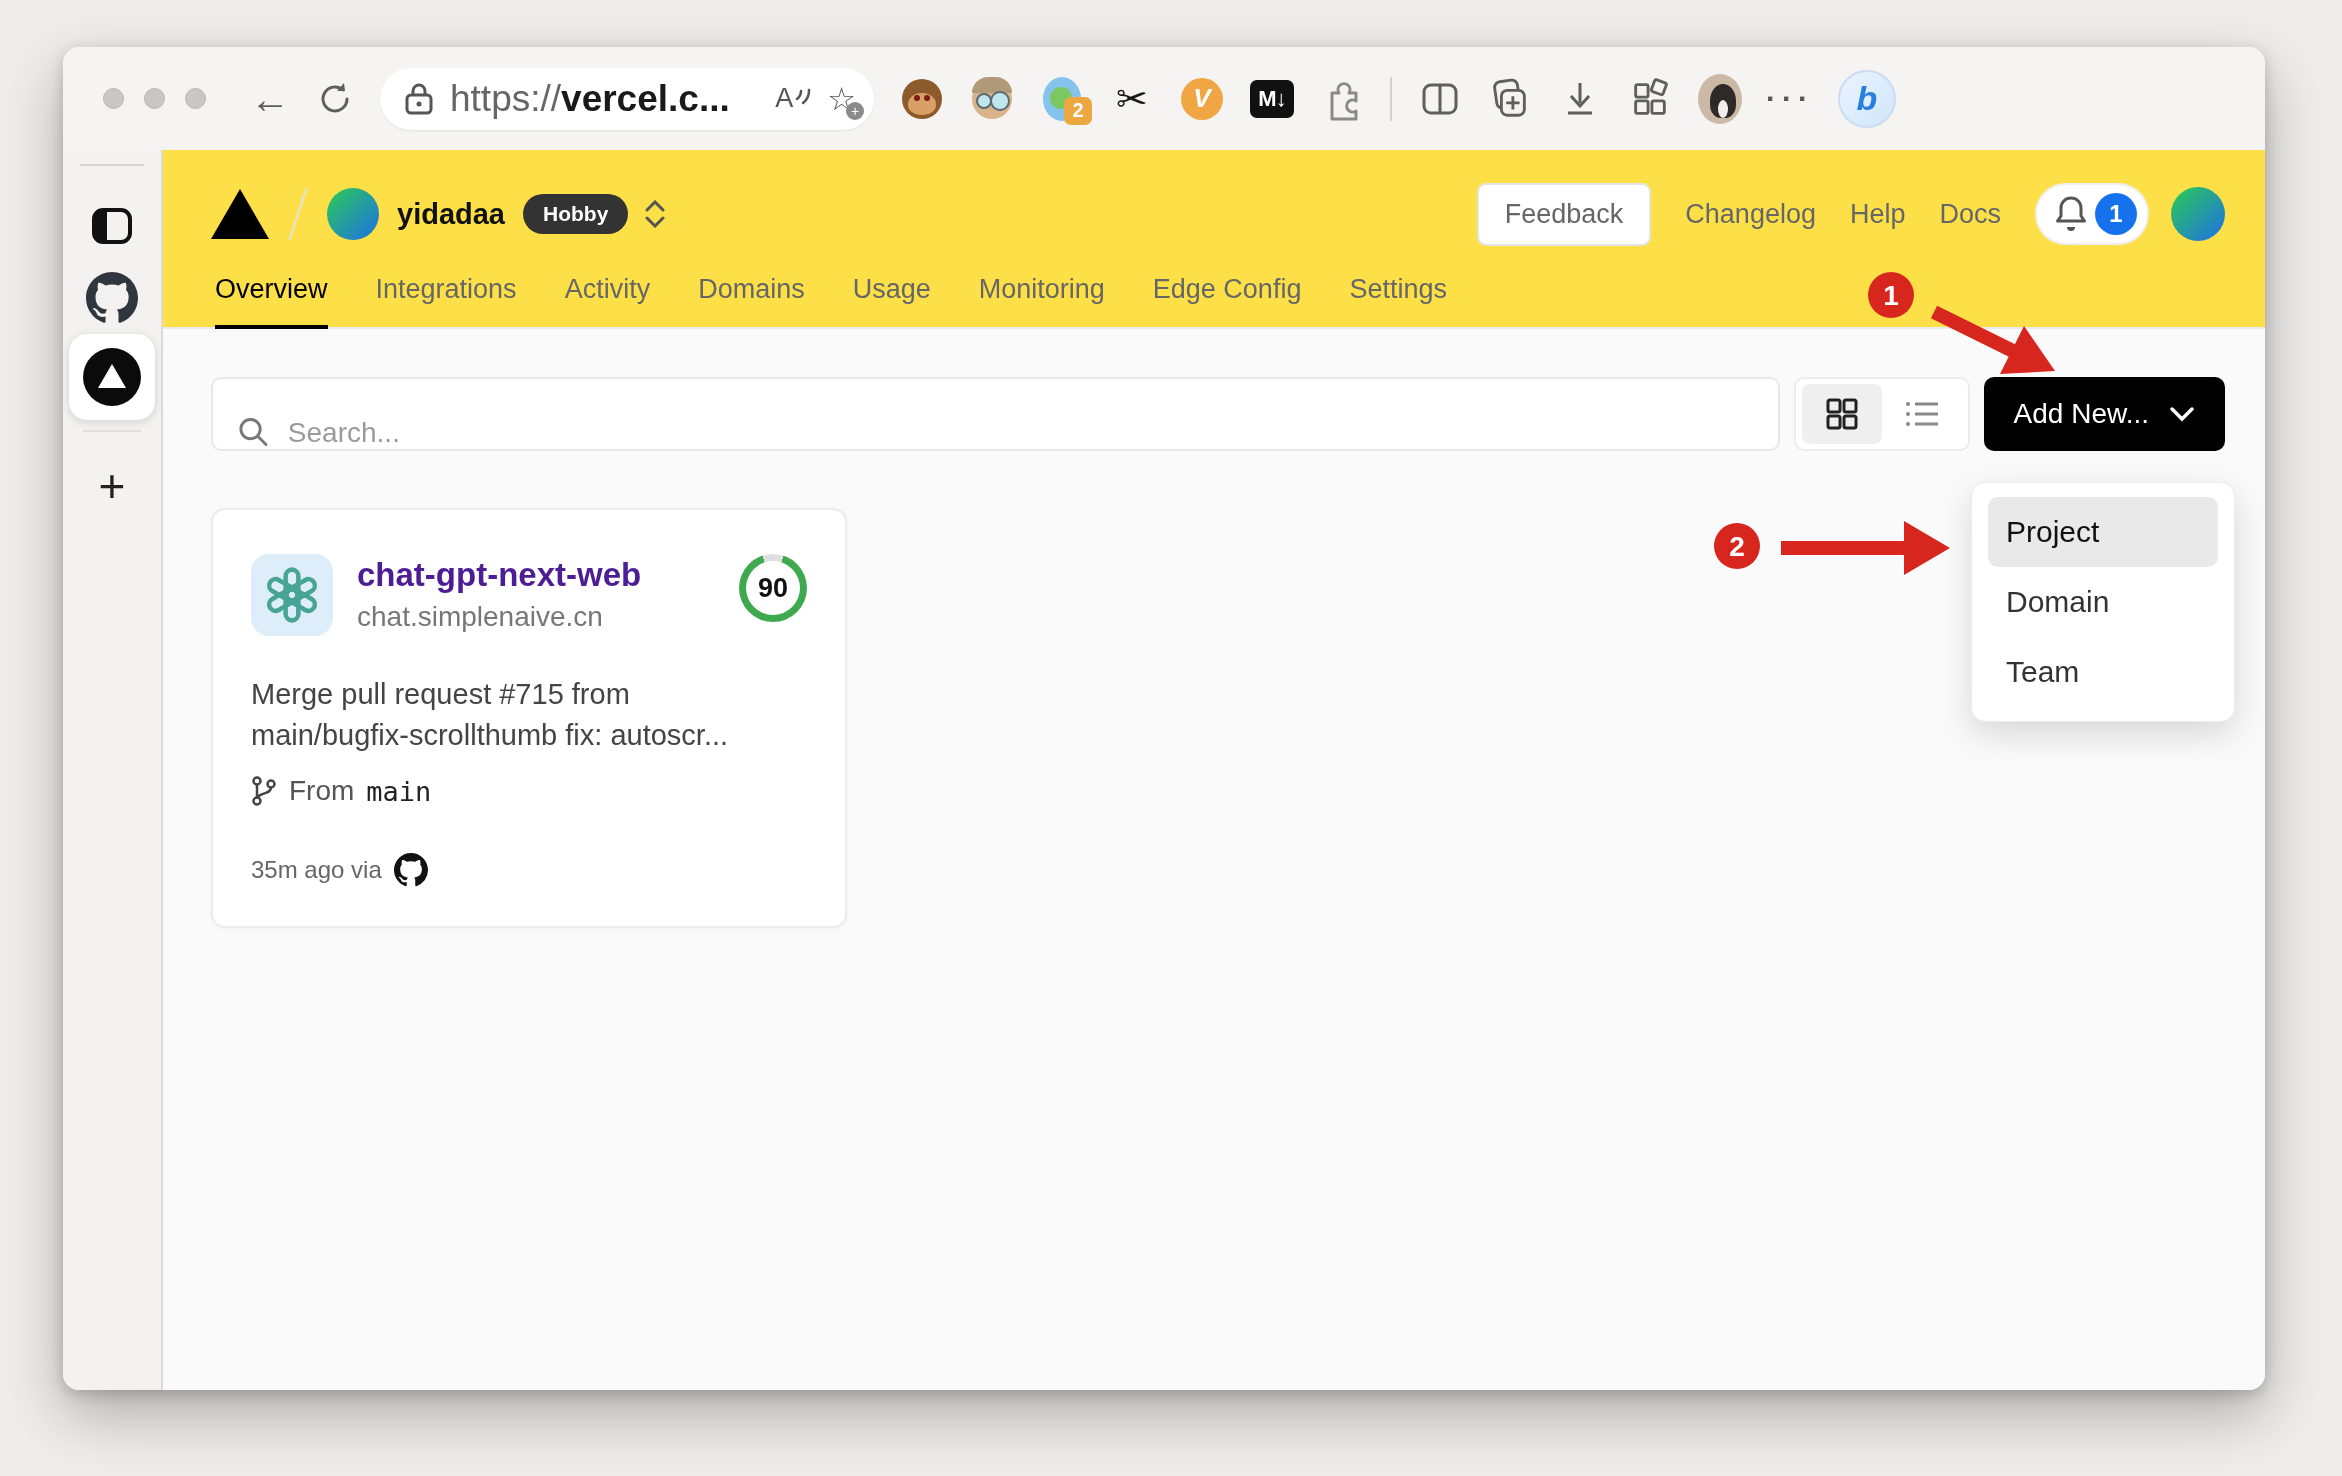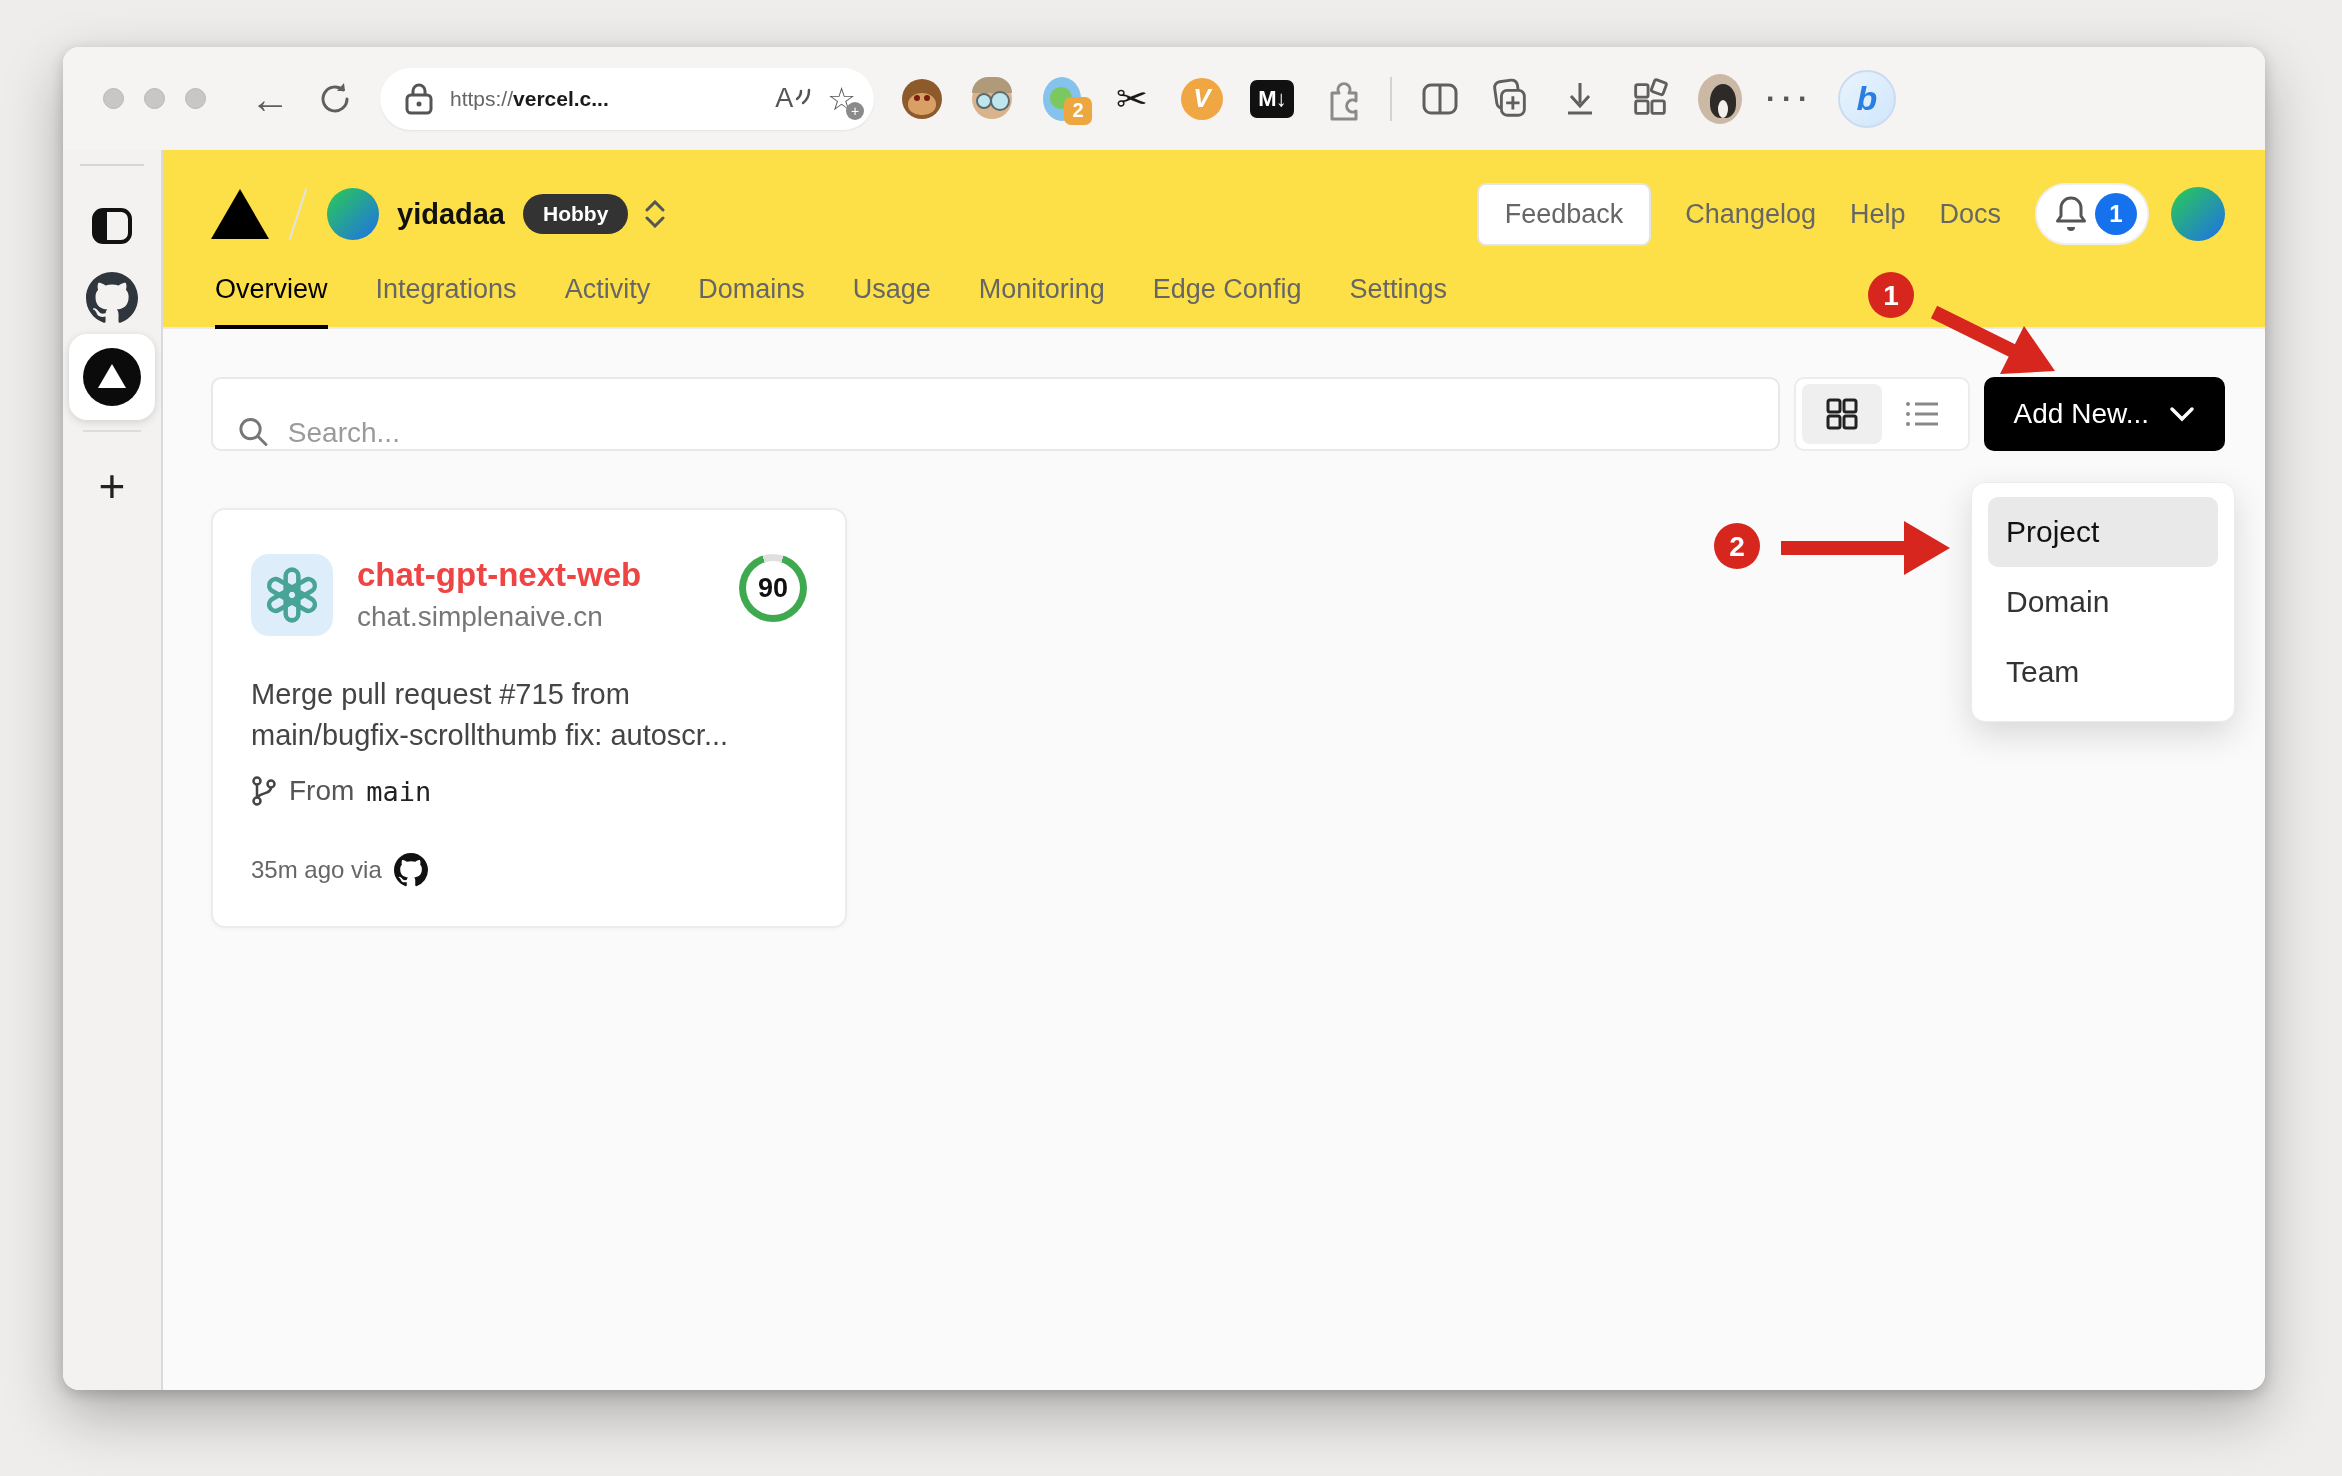--- a/index.html
+++ b/index.html
@@ -10,21 +10,21 @@
     border-radius:16px; background:#f6f4f3; box-shadow:0 24px 60px rgba(0,0,0,.28), 0 4px 14px rgba(0,0,0,.18);
     overflow:hidden; display:flex; flex-direction:column; }
 
   
   .toolbar { height:103px; flex:0 0 103px; display:flex; align-items:center; padding:0 28px 0 40px; gap:26px; background:#f6f4f3; }
   .lights { display:flex; gap:20px; margin-right:18px; }
   .light { width:21px; height:21px; border-radius:50%; background:#c9c7c5; border:1px solid #b9b7b5; }
   .navbtn { font-size:40px; color:#5f5f5f; line-height:1; display:flex; align-items:center; }
   .urlbar { width:494px; height:62px; background:#fff; border-radius:31px; display:flex; align-items:center;
     padding:0 18px 0 24px; gap:16px; box-shadow:0 1px 2px rgba(0,0,0,.08); }
-  .urltext { font-size:21px; color:#666; white-space:nowrap; flex:1; }
+  .urltext { font-size:37px; color:#666; white-space:nowrap; flex:1; }
   .urltext b { color:#1a1a1a; font-weight:700; }
   .readaloud { display:flex; align-items:flex-start; color:#555; font-size:27px; gap:2px; }
   .star { position:relative; font-size:32px; color:#555; }
   .starbadge { position:absolute; right:-8px; bottom:-2px; width:18px; height:18px; border-radius:50%;
     background:#8a8a8a; color:#fff; font-size:14px; display:flex; align-items:center; justify-content:center; }
   .ext { width:44px; height:44px; display:flex; align-items:center; justify-content:center; position:relative; }
   .monkey { width:40px; height:40px; border-radius:50%; background:#8c5a2b; position:relative; }
   .monkey::after { content:""; position:absolute; left:6px; top:14px; width:28px; height:22px; border-radius:50% 50% 45% 45%; background:#d9a066; }
   .monkey::before { content:""; position:absolute; left:12px; top:16px; width:6px; height:6px; border-radius:50%; background:#7a1d12; box-shadow:10px 0 0 #7a1d12; z-index:1; }
   .granny { width:40px; height:40px; border-radius:50%; background:#d9b38c; position:relative; }
@@ -92,21 +92,21 @@
   .seg { width:80px; height:60px; display:flex; align-items:center; justify-content:center; border-radius:8px; }
   .seg.active { background:#efefef; }
   .addnew-btn { height:74px; background:#000; color:#fff; border:none; border-radius:10px; font-size:28px; font-weight:500;
     display:flex; align-items:center; gap:20px; padding:0 30px; font-family:inherit; }
 
   
   .card { position:absolute; left:48px; top:179px; width:636px; height:420px; background:#fff; border:2px solid #ececec;
     border-radius:14px; box-shadow:0 1px 4px rgba(0,0,0,.04); padding:44px 38px; }
   .card-top { display:flex; align-items:flex-start; }
   .proj-icon { width:82px; height:82px; border-radius:18px; background:#ddeefa; display:flex; align-items:center; justify-content:center; margin-right:24px; }
-  .proj-title { font-size:33px; font-weight:700; color:#ef4444; line-height:1.25; }
+  .proj-title { font-size:33px; font-weight:700; color:#4c1d95; line-height:1.25; }
   .proj-domain { font-size:28px; color:#777; margin-top:6px; }
   .score-ring { margin-left:auto; width:68px; height:68px; border-radius:50%;
     background:conic-gradient(from -18deg, #dfdfdf 0deg 36deg, #3fa94f 36deg 360deg);
     display:flex; align-items:center; justify-content:center; }
   .score-inner { width:54px; height:54px; border-radius:50%; background:#fff; display:flex; align-items:center; justify-content:center;
     font-size:27px; font-weight:600; color:#111; }
   .commit { margin-top:38px; font-size:29px; color:#444; line-height:1.4; }
   .branch-line { margin-top:20px; display:flex; align-items:center; gap:12px; font-size:28px; color:#555; }
   .branch-name { font-family:"DejaVu Sans Mono","Liberation Mono",monospace; color:#222; font-size:27px; }
   .time-line { margin-top:46px; display:flex; align-items:center; gap:12px; font-size:24px; color:#666; }

